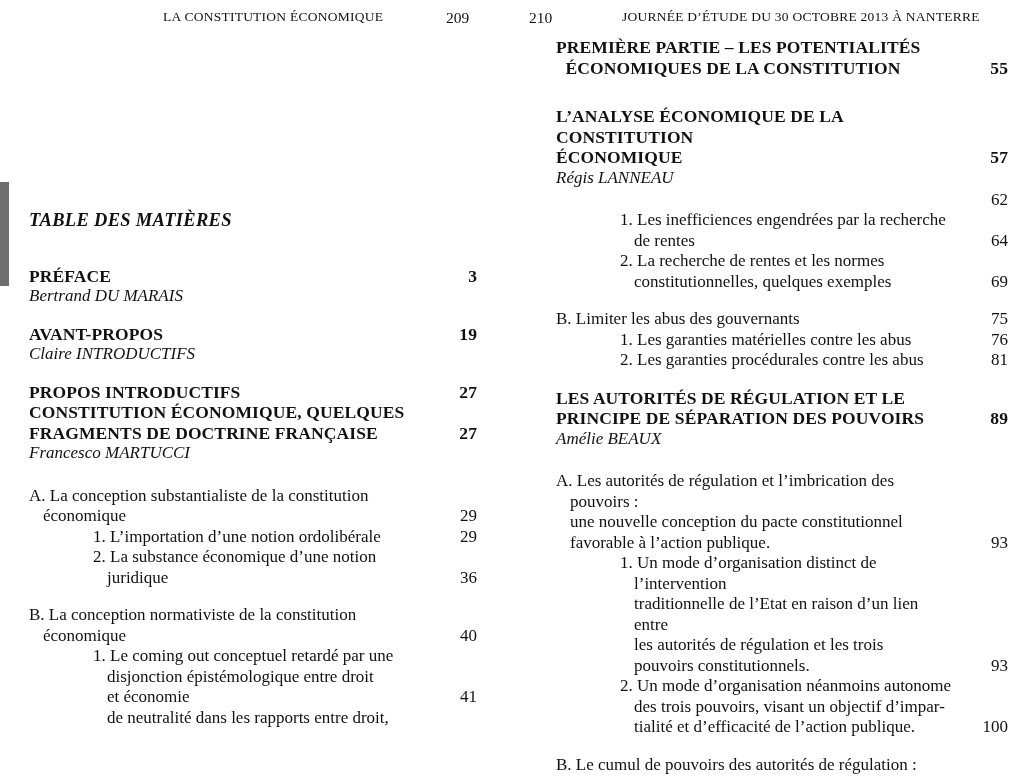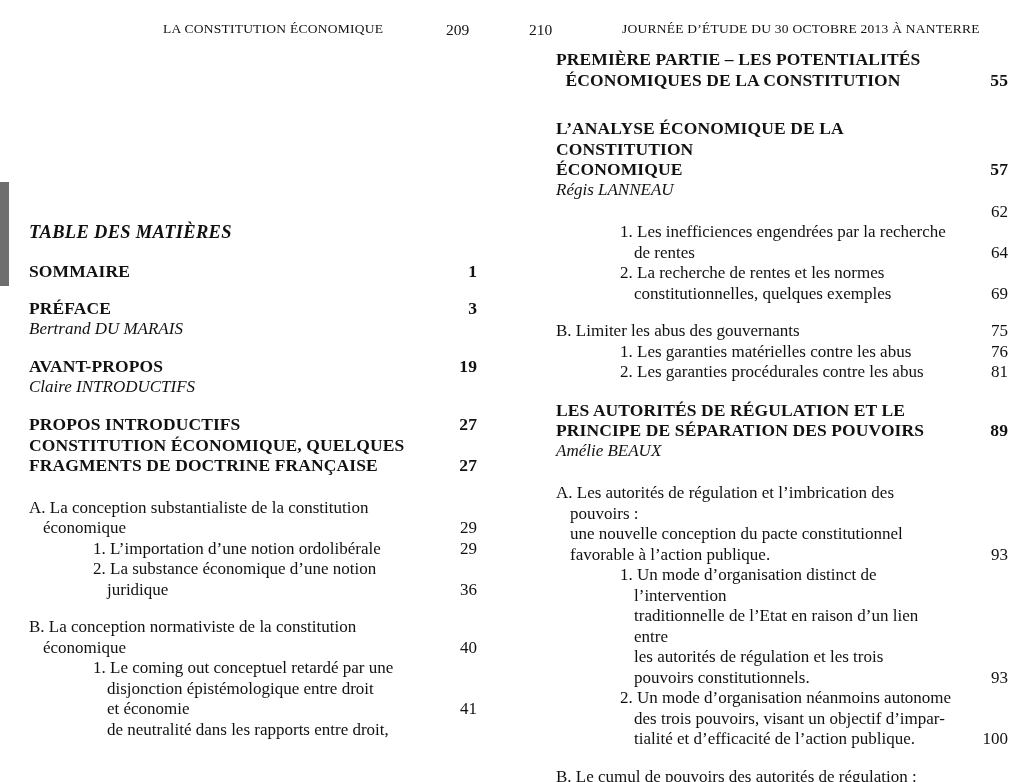--- a/index.html
+++ b/index.html
@@ -29,21 +29,21 @@
     left: 0;
     top: 182px;
     width: 9px;
     height: 104px;
     background: #6e6e6e;
   }
 
   
   .page {
     position: absolute;
-    top: 16px;
+    top: 4px;
     height: 636px;
   }
   .page-left  { left: 0;   width: 512px; }
   .page-right { left: 512px; width: 512px; }
 
   
   .runhead {
     position: absolute;
     top: 5px;
     font-size: 12.5px;
@@ -143,24 +143,20 @@
 
     <div class="runhead rh-left-title">
       <span class="small-caps">LA CONSTITUTION ÉCONOMIQUE</span>
     </div>
     <div class="runhead rh-left-folio">209</div>
 
     <div class="col col-left">
 
       <div class="toc-title">TABLE DES MATIÈRES</div>
 
-      <div class="row heading">
-        <span>SOMMAIRE</span>
-        <span class="folio">1</span>
-      </div>
 
       <div class="gap-md"></div>
 
       <div class="row heading">
         <span>PRÉFACE</span>
         <span class="folio">3</span>
       </div>
       <div class="author">Bertrand DU MARAIS</div>
 
       <div class="gap-md"></div>
@@ -177,20 +173,21 @@
         <span>PROPOS INTRODUCTIFS</span>
         <span class="folio">27</span>
       </div>
       <div class="row heading">
         <span>CONSTITUTION ÉCONOMIQUE, QUELQUES</span>
       </div>
       <div class="row heading">
         <span>FRAGMENTS DE DOCTRINE FRANÇAISE</span>
         <span class="folio">27</span>
       </div>
+      <div class="author">Francesco MARTUCCI</div>
 
       <div class="gap-lg"></div>
 
       <div class="row sec">
         <span>A. La conception substantialiste de la constitution</span>
       </div>
       <div class="row sec">
         <span class="cont">économique</span>
         <span class="folio">29</span>
       </div>

